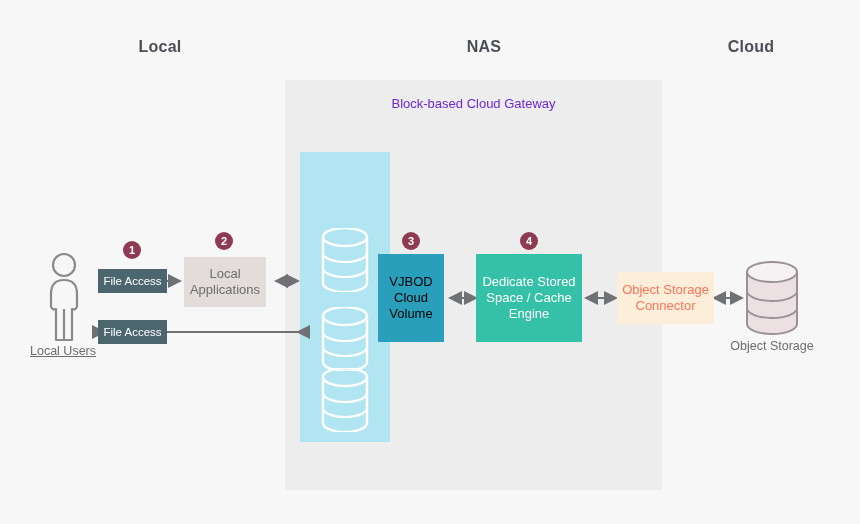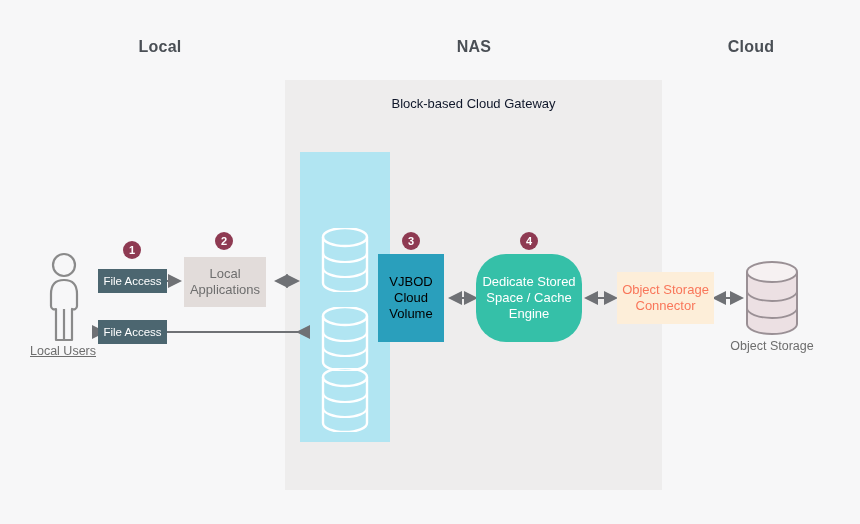--- a/index.html
+++ b/index.html
@@ -39,21 +39,21 @@
   }
   .zone-nas   { background: #eeeded; }
   .zone-cloud { background: #f2e3e5; }
   .zone-title {
     position: absolute;
     top: 16px;
     left: 0;
     width: 100%;
     text-align: center;
     font-size: 13px;
-    color: #0f172a;
+    color: #6d28d9;
     white-space: nowrap;
   }
 
   
   .disk-panel {
     position: absolute;
     background: #b1e5f2;
   }
   .disk-panel-title {
     position: absolute;
@@ -157,21 +157,21 @@
 <body>
 
 <div id="stage">
 
   <div class="zone zone-nas" style="left:285px; top:80px; width:377px; height:410px;">
     <div class="zone-title">Block-based Cloud Gateway</div>
   </div>
 
 
   <div class="col-header" style="left:160px; top:38px;">Local</div>
-  <div class="col-header" style="left:474px; top:38px;">NAS</div>
+  <div class="col-header" style="left:484px; top:38px;">NAS</div>
   <div class="col-header" style="left:751px; top:38px;">Cloud</div>
 
   <div class="disk-panel" style="left:300px; top:152px; width:90px; height:290px;">
 
     <div class="cylinder" style="left:20px; top:76px;">
       <svg width="50" height="64" viewBox="0 0 50 64">
         <path d="M3,9 L3,55 A22,9 0 0 0 47,55 L47,9" fill="none" stroke="#ffffff" stroke-width="2.4"></path>
         <ellipse cx="25" cy="9" rx="22" ry="9" fill="none" stroke="#ffffff" stroke-width="2.4"></ellipse>
         <path d="M3,25 A22,9 0 0 0 47,25" fill="none" stroke="#ffffff" stroke-width="2.2"></path>
         <path d="M3,40 A22,9 0 0 0 47,40" fill="none" stroke="#ffffff" stroke-width="2.2"></path>
@@ -240,21 +240,21 @@
   <div class="tag" style="left:98px; top:269px; width:69px; height:24px;">File Access</div>
   <div class="tag" style="left:98px; top:320px; width:69px; height:24px;">File Access</div>
 
   <div class="box box-apps" style="left:184px; top:257px; width:82px; height:50px;">Local
 Applications</div>
 
   <div class="box box-vjbod" style="left:378px; top:254px; width:66px; height:88px;">VJBOD
 Cloud
 Volume</div>
 
-  <div class="box box-cache" style="left:476px; top:254px; width:106px; height:88px;border-radius:30px;">Dedicate Stored
+  <div class="box box-cache" style="left:476px; top:254px; width:106px; height:88px;">Dedicate Stored
 Space / Cache
 Engine</div>
 
   <div class="box box-connector" style="left:617px; top:272px; width:97px; height:52px;">Object Storage
 Connector</div>
 
   <div class="badge" style="left:123px; top:241px;">1</div>
   <div class="badge" style="left:215px; top:232px;">2</div>
   <div class="badge" style="left:402px; top:232px;">3</div>
   <div class="badge" style="left:520px; top:232px;">4</div>

